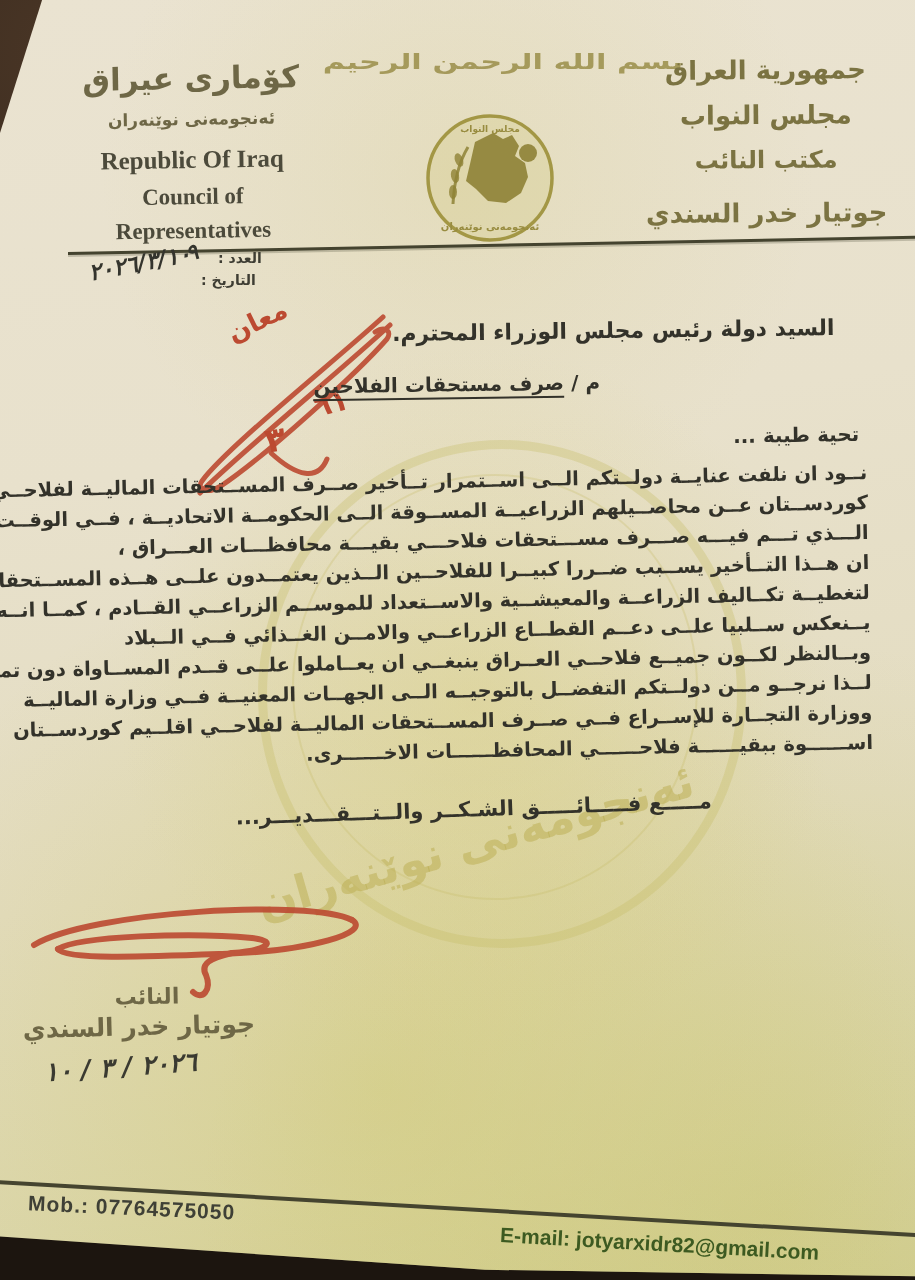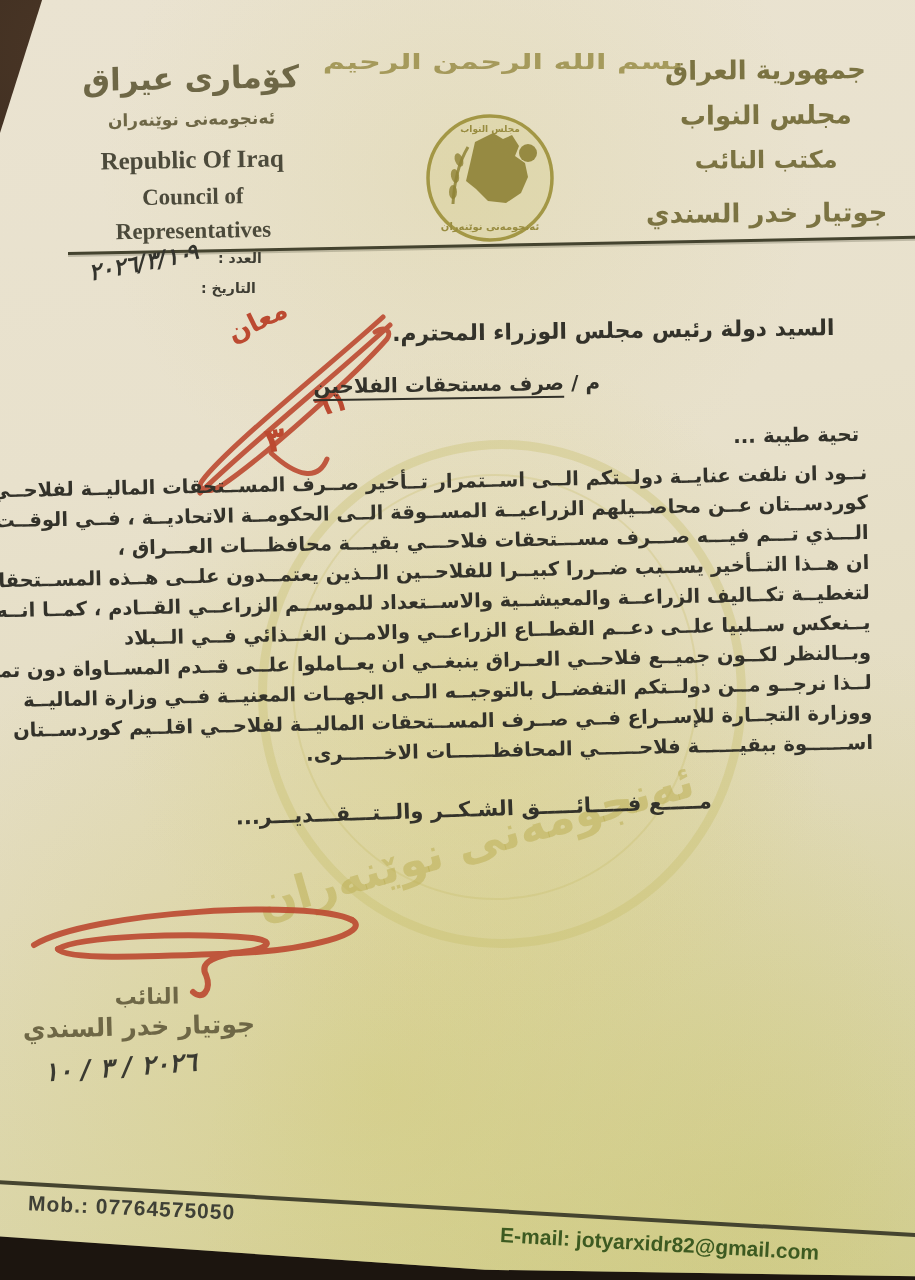--- a/index.html
+++ b/index.html
@@ -45,21 +45,21 @@
   #emblem{left:415px;top:100px;}
   #hdr-right{left:630px;top:48px;width:272px;text-align:center;color:#7b7342;transform:rotate(-.5deg);}
   #hdr-right .r{font-size:26px;font-weight:bold;line-height:45px;}
   #hdr-right .r3{font-size:24px;}
   #hdr-right .r4{font-size:26px;margin-top:8px;}
   #hdr-rule{left:68px;top:252px;width:860px;height:3px;background:#44432f;transform:rotate(-1.1deg);transform-origin:left center;box-shadow:0 2px 0 rgba(68,67,47,.25);}
   
   .ref-label{font-size:14px;font-weight:bold;color:#3e3d33;}
   #ref-no-label{left:218px;top:250px;}
   #ref-no-value{left:186px;top:240px;font-size:22px;font-weight:bold;font-style:italic;color:#34342d;transform:rotate(-18deg);}
-  #ref-date-label{left:201px;top:280px;}
+  #ref-date-label{left:201px;top:272px;}
   #ref-date-value{left:88px;top:250px;font-size:23px;font-weight:bold;font-style:italic;color:#34342d;transform:rotate(-11deg);direction:ltr;white-space:nowrap;}
   
   .ar{direction:rtl;color:#33322a;}
   #recipient{right:80px;top:318px;font-size:22px;font-weight:bold;transform:rotate(-.8deg);white-space:nowrap;}
   #subject{left:350px;top:372px;width:250px;font-size:20px;font-weight:bold;transform:rotate(-.8deg);white-space:nowrap;text-align:right;}
   #subject .u{border-bottom:2px solid #33322a;padding-bottom:1px;}
   #greeting{right:56px;top:423px;font-size:20px;font-weight:bold;transform:rotate(-1deg);}
   #body-block{right:48px;top:458px;width:812px;transform:rotate(-1.2deg);transform-origin:top right;}
   .body-line{font-size:19.5px;font-weight:bold;line-height:30px;white-space:nowrap;text-align:right;}
   #closing{left:252px;top:797px;width:460px;font-size:21px;font-weight:bold;transform:rotate(-2deg);white-space:nowrap;}

